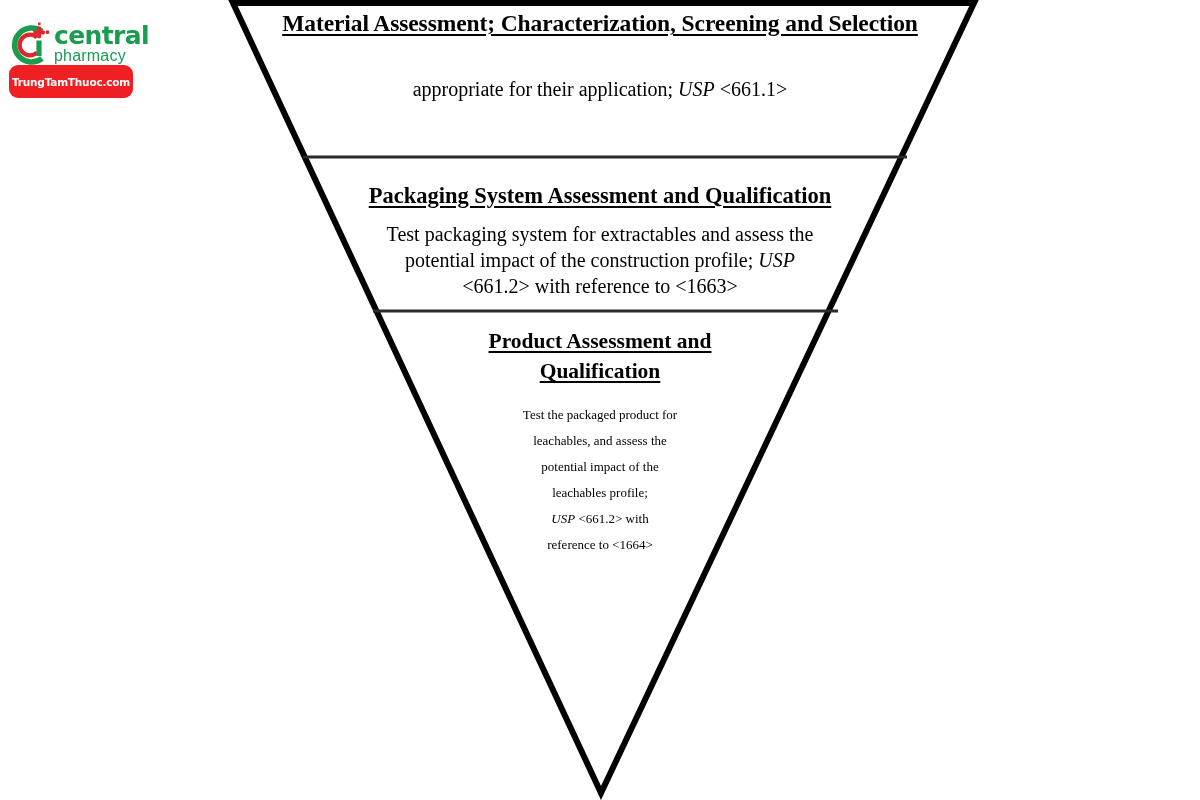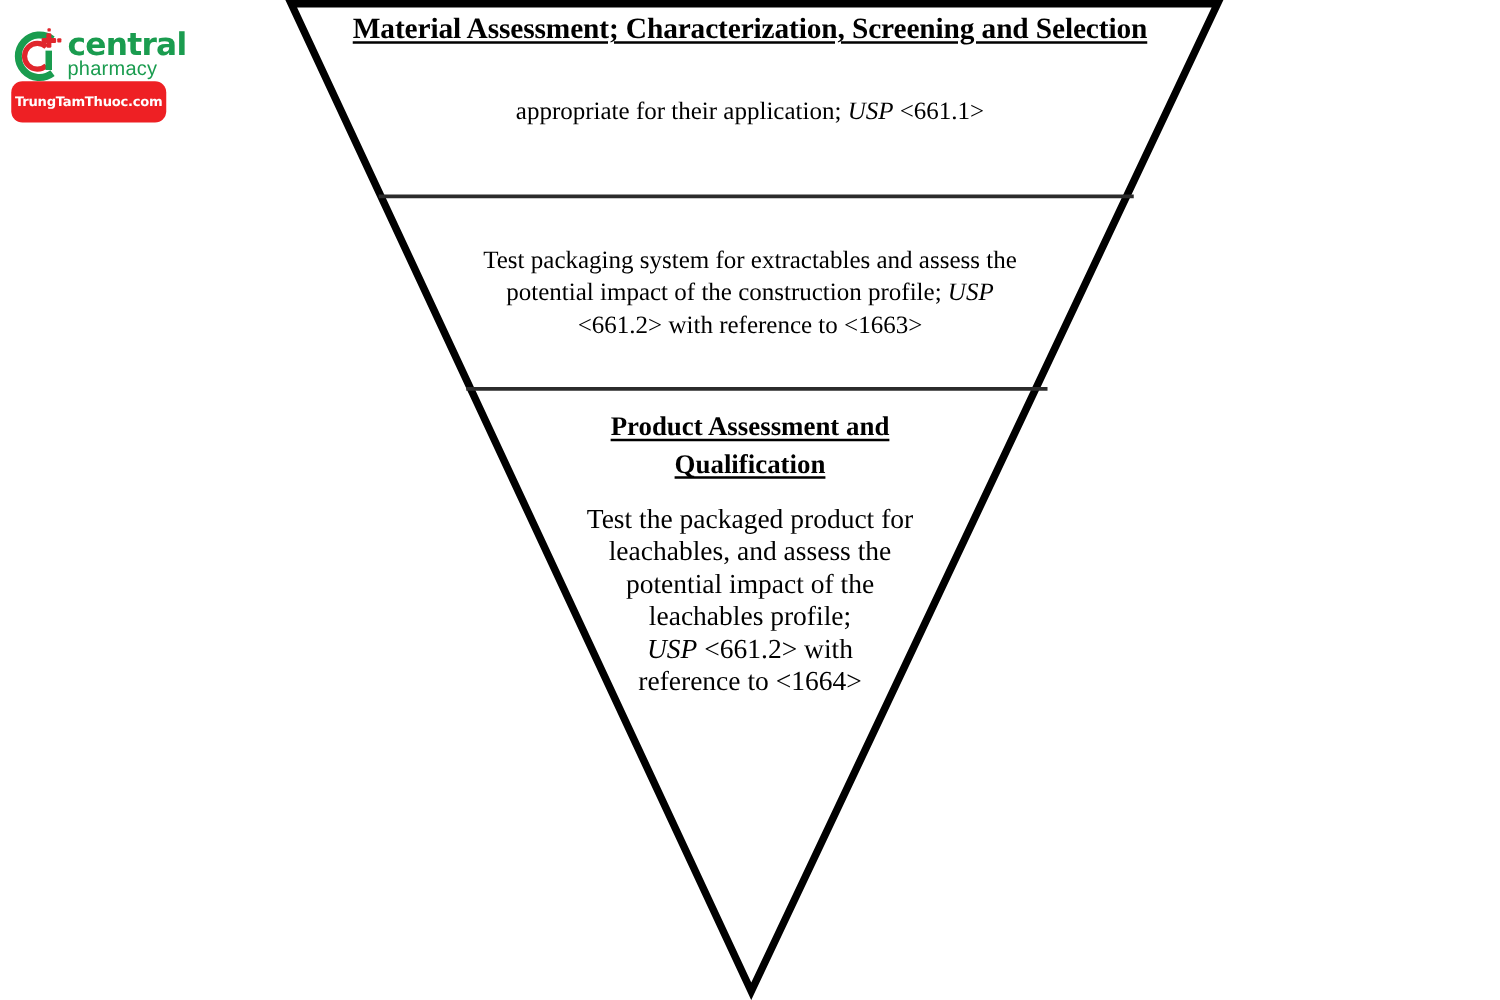--- a/index.html
+++ b/index.html
@@ -111,21 +111,21 @@
   #tier1 .tier-body  { font-size: 20px; line-height: 27px; margin-top: 12px; }
 
   
   #tier2 { left: 320px; top: 183px; width: 560px; }
   #tier2 .tier-title { font-size: 22.5px; }
   #tier2 .tier-body  { font-size: 20px; line-height: 26px; margin-top: 12px; }
 
   
   #tier3 { left: 440px; top: 326px; width: 320px; }
   #tier3 .tier-title { font-size: 21.5px; line-height: 30px; }
-  #tier3 .tier-body  { font-size: 22px; line-height: 26px; margin-top: 16px; }
+  #tier3 .tier-body  { font-size: 13px; line-height: 26px; margin-top: 16px; }
 </style>
 </head>
 <body>
 
 <div id="logo">
 
   <div id="logo-mark">
     <svg width="46" height="46" viewBox="0 0 46 46" aria-hidden="true">
 
       <path d="M34 9.5 A17 17 0 1 0 34 36.5" fill="none" stroke="#1a9c4f" stroke-width="5.6" stroke-linecap="butt"></path>
@@ -167,20 +167,23 @@
     <div>
       <span class="tier-title">Material Assessment; Characterization, Screening and Selection</span>
     </div>
     <div class="tier-body">
       <br>
       <span>appropriate for their application; </span><span class="ital">USP</span><span> &lt;661.1&gt;</span>
     </div>
   </div>
 
   <div class="tier" id="tier2">
+    <div>
+      <span class="tier-title">Packaging System Assessment and Qualification</span>
+    </div>
     <div class="tier-body">
       <span>Test packaging system for extractables and assess the</span><br>
       <span>potential impact of the construction profile; </span><span class="ital">USP</span><br>
       <span>&lt;661.2&gt; with reference to &lt;1663&gt;</span>
     </div>
   </div>
 
   <div class="tier" id="tier3">
     <div>
       <span class="tier-title">Product Assessment and Qualification</span>

